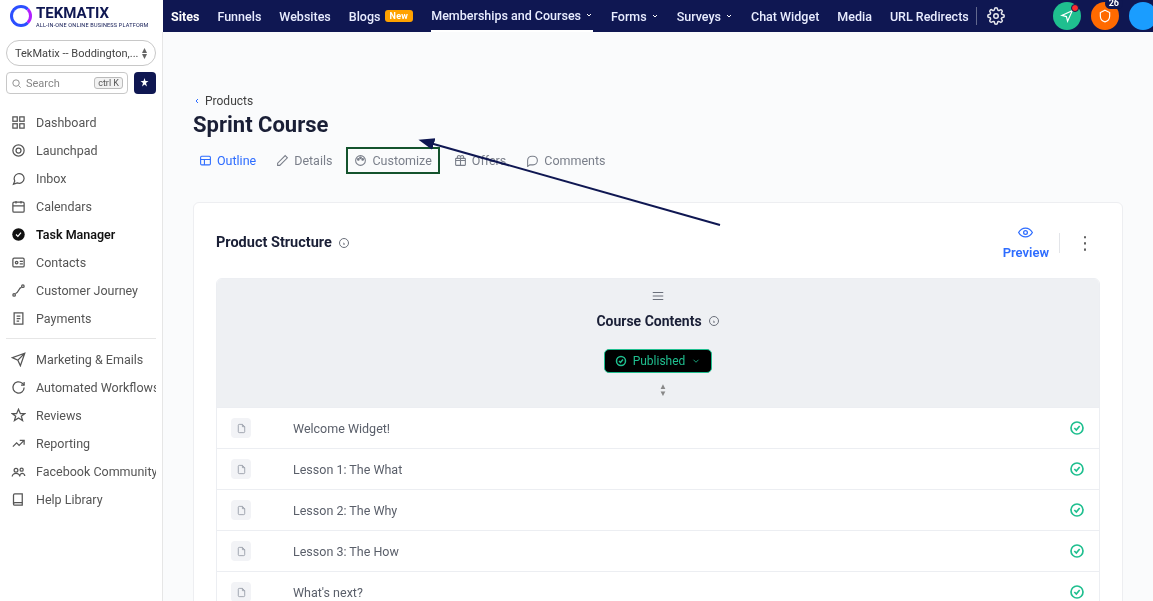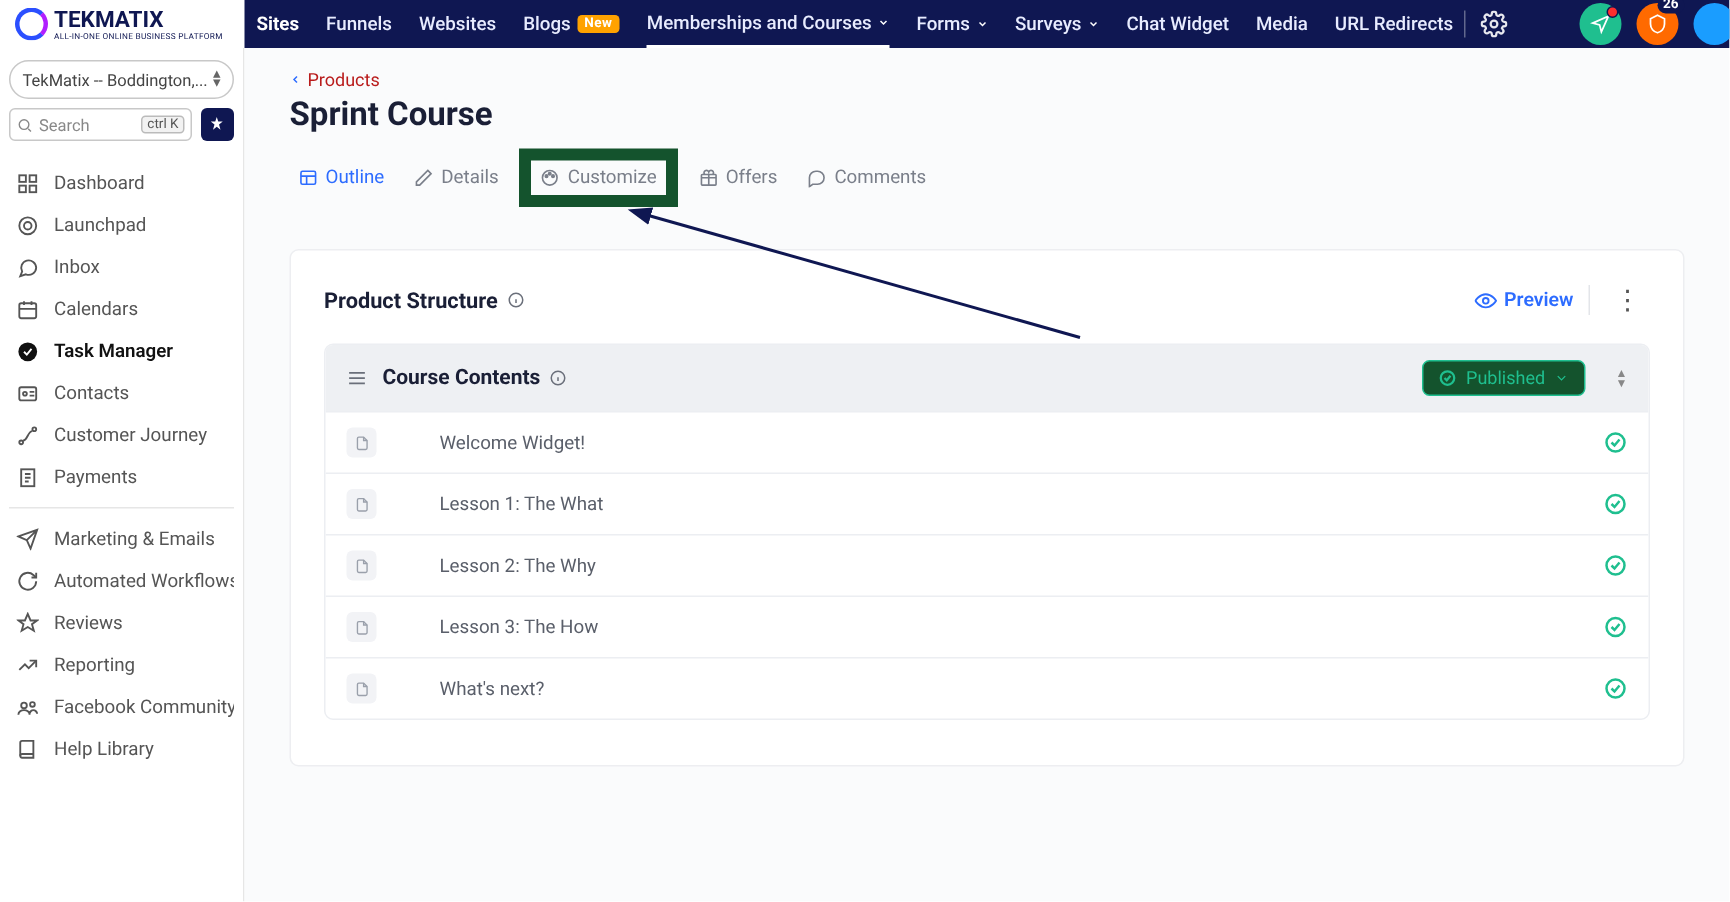--- a/index.html
+++ b/index.html
@@ -31,38 +31,38 @@
 .search-box .kbd{border:1px solid #bbb;border-radius:3px;padding:0 3px;font-size:9px;color:#555;background:#f2f2f2;}
 .sq-btn{width:22px;height:22px;border-radius:4px;background:#0f1752;color:#fff;display:flex;align-items:center;justify-content:center;}
 .nav-group{margin-top:14px;}
 .sb-item{display:flex;align-items:center;gap:10px;padding:6px 4px;font-size:12.5px;color:#555;cursor:pointer;white-space:nowrap;overflow:hidden;text-overflow:ellipsis;}
 .sb-item .ic{width:16px;height:16px;flex-shrink:0;display:flex;align-items:center;justify-content:center;color:#555;}
 .sb-item.active{color:#111;font-weight:600;}
 .sb-item.active .ic{color:#111;}
 .sb-divider{height:1px;background:#e6e6e6;margin:6px 0;}
 
 .main{position:absolute;left:163px;right:0;top:32px;bottom:0;background:#fafbfc;padding:14px 30px;}
-.crumb{color:#b91c1c;font-size:12px;display:flex;align-items:center;gap:4px;cursor:pointer;}
+.crumb{color:#404040;font-size:12px;display:flex;align-items:center;gap:4px;cursor:pointer;margin-top:48px;}
 .page-title{font-size:22px;font-weight:700;color:#1a1f36;margin-top:4px;}
 .tabs{display:flex;gap:8px;margin-top:10px;align-items:center;}
 .tab{display:flex;align-items:center;gap:5px;font-size:12.5px;color:#7a7f8a;padding:4px 6px;cursor:pointer;}
 .tab.active{color:#2d6cff;}
-.tab.boxed{border:8px solid #14532d;}
+.tab.boxed{border:2px solid #14532d;}
 .card{background:#fff;border:1px solid #edeef1;border-radius:6px;margin-top:28px;padding:22px 22px 30px 22px;}
 .card-head{display:flex;align-items:center;justify-content:space-between;}
 .card-head h3{font-size:14.5px;font-weight:700;color:#1a1f36;display:flex;align-items:center;gap:6px;}
-.preview-link{color:#2d6cff;font-size:13px;font-weight:600;display:flex;align-items:center;gap:5px;cursor:pointer;}
+.preview-link{color:#2d6cff;font-size:13px;font-weight:600;display:flex;align-items:center;gap:5px;cursor:pointer;flex-direction:column;}
 .kebab{color:#555;font-size:18px;padding:0 6px;cursor:pointer;}
 .vsep{width:1px;height:20px;background:#e3e5e9;margin:0 10px;}
 .contents-box{margin-top:18px;border:1px solid #eceef2;border-radius:6px;overflow:hidden;}
-.cc-head{background:#eef0f3;display:flex;align-items:center;padding:10px 14px;gap:10px;}
+.cc-head{background:#eef0f3;display:flex;align-items:center;padding:10px 14px;gap:10px;flex-direction:column;}
 .cc-head .drag{color:#6a6f7a;}
 .cc-head h4{font-size:14px;font-weight:700;color:#1a1f36;display:flex;align-items:center;gap:6px;}
 .cc-head .spacer{flex:1;}
-.pub-btn{border:1px solid #1fbf8f;color:#1fbf8f;background:#14532d;border-radius:5px;padding:4px 10px;font-size:12px;display:flex;align-items:center;gap:6px;cursor:pointer;}
+.pub-btn{border:1px solid #1fbf8f;color:#1fbf8f;background:#000000;border-radius:5px;padding:4px 10px;font-size:12px;display:flex;align-items:center;gap:6px;cursor:pointer;}
 .sort-col{color:#888;display:flex;flex-direction:column;font-size:8px;line-height:7px;margin-left:10px;cursor:pointer;}
 .lesson-row{display:flex;align-items:center;padding:10px 14px;border-top:1px solid #eceef2;gap:14px;}
 .lesson-row .pg{width:20px;height:20px;border-radius:4px;background:#f2f3f6;color:#9aa0ab;display:flex;align-items:center;justify-content:center;font-size:11px;}
 .lesson-row .title{font-size:12.5px;color:#5a5f6a;flex:1;}
 .lesson-row .ok{color:#1fbf8f;}
 
 .annotation{position:absolute;top:125px;left:350px;pointer-events:none;}
 
 svg{display:block;}
 .chev{width:8px;height:8px;}

